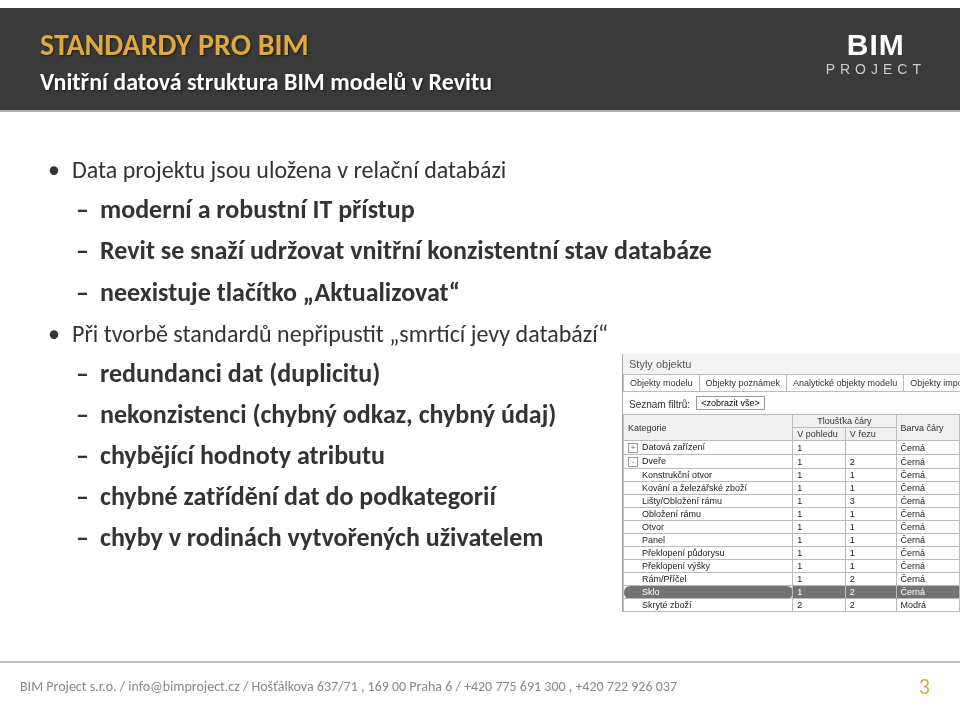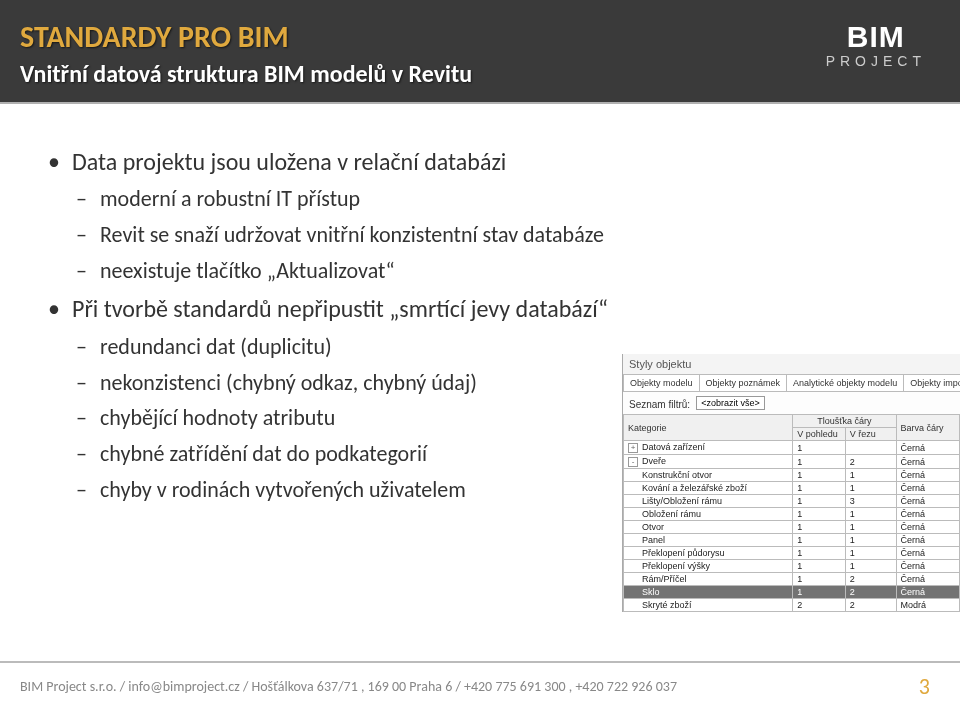--- a/index.html
+++ b/index.html
@@ -7,23 +7,24 @@
     width: 960px;
     height: 716px;
     font-family: "Calibri", Arial, sans-serif;
     background: #fff;
     position: relative;
     overflow: hidden;
   }
   .header {
     background: #3a3a3a;
     color: #fff;
-    padding: 18px 34px 14px 20px;
+    padding: 18px 34px 14px 40px;
     position: relative;
     border-bottom: 2px solid #b0b0b0;
+    margin-top: 8px;
   }
   .header h1 {
     color: #e0a93e;
     font-size: 30px;
     font-weight: bold;
     text-shadow: 1px 1px 2px rgba(0,0,0,0.6);
     margin-bottom: 4px;
   }
   .header h2 {
     color: #fff;
@@ -74,23 +75,24 @@
     font-size: 24px;
     color: #333;
   }
   .sub-list {
     list-style: none;
     margin-top: 6px;
   }
   .sub-list > li {
     position: relative;
     padding-left: 28px;
-    font-size: 22px;
+    font-size: 26px;
     margin-bottom: 6px;
     line-height: 1.35;
+    font-weight: bold;
   }
   .sub-list > li::before {
     content: "–";
     position: absolute;
     left: 4px;
     top: 0;
     color: #333;
   }
   .screenshot {
     position: absolute;
@@ -160,21 +162,21 @@
     font-weight: normal;
     color: #333;
   }
   .scr-table th.sup { background: #f0f0f0; text-align: center; }
   .scr-table td { color: #222; }
   .scr-table .cat { width: 160px; }
   .scr-table .w1 { width: 48px; text-align: left; }
   .scr-table .w2 { width: 48px; }
   .scr-table .c1 { width: 60px; }
   .row-sel td { background: #737373; color: #fff; }
-  .indent1 { padding-left: 18px !important; }
+  .indent1 { padding-left: 18px !important; border-radius: 6px; }
   .tree-icon {
     display: inline-block;
     width: 10px;
     text-align: center;
     color: #666;
     border: 1px solid #999;
     font-size: 8px;
     line-height: 8px;
     margin-right: 4px;
     background: #fff;

